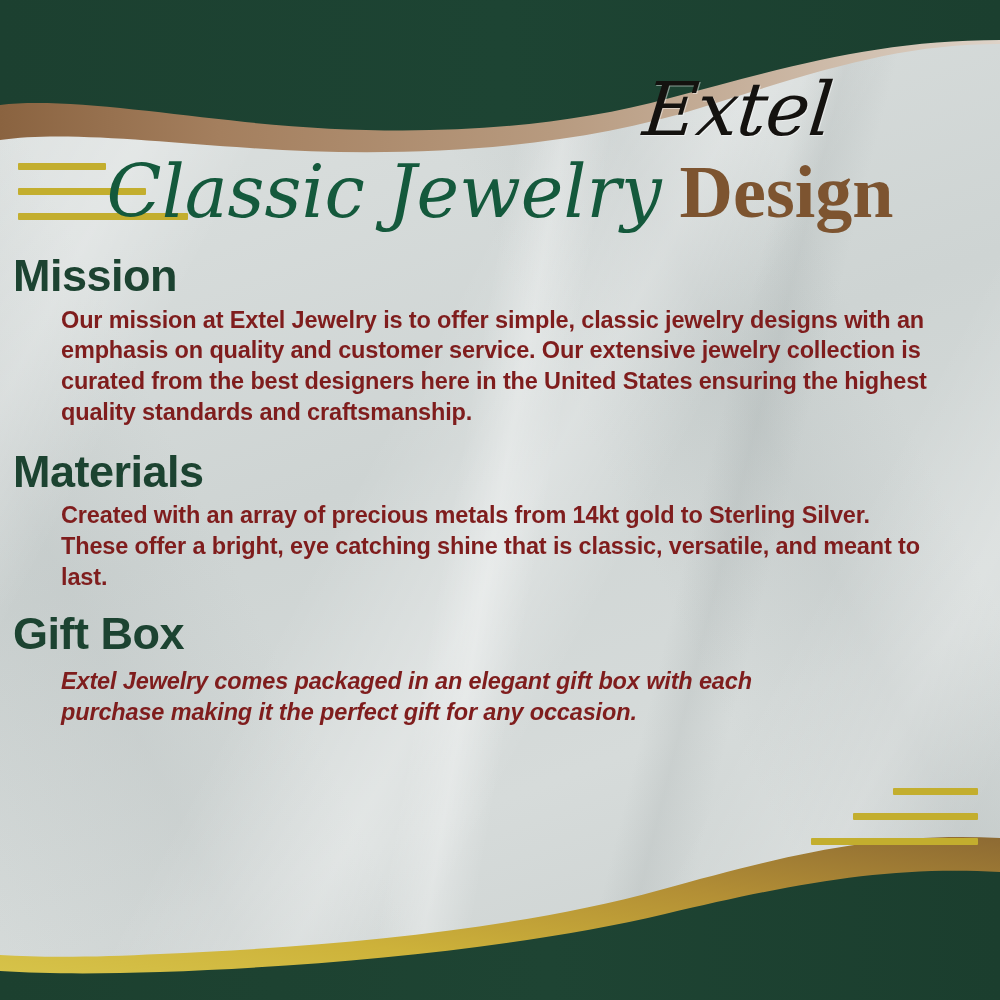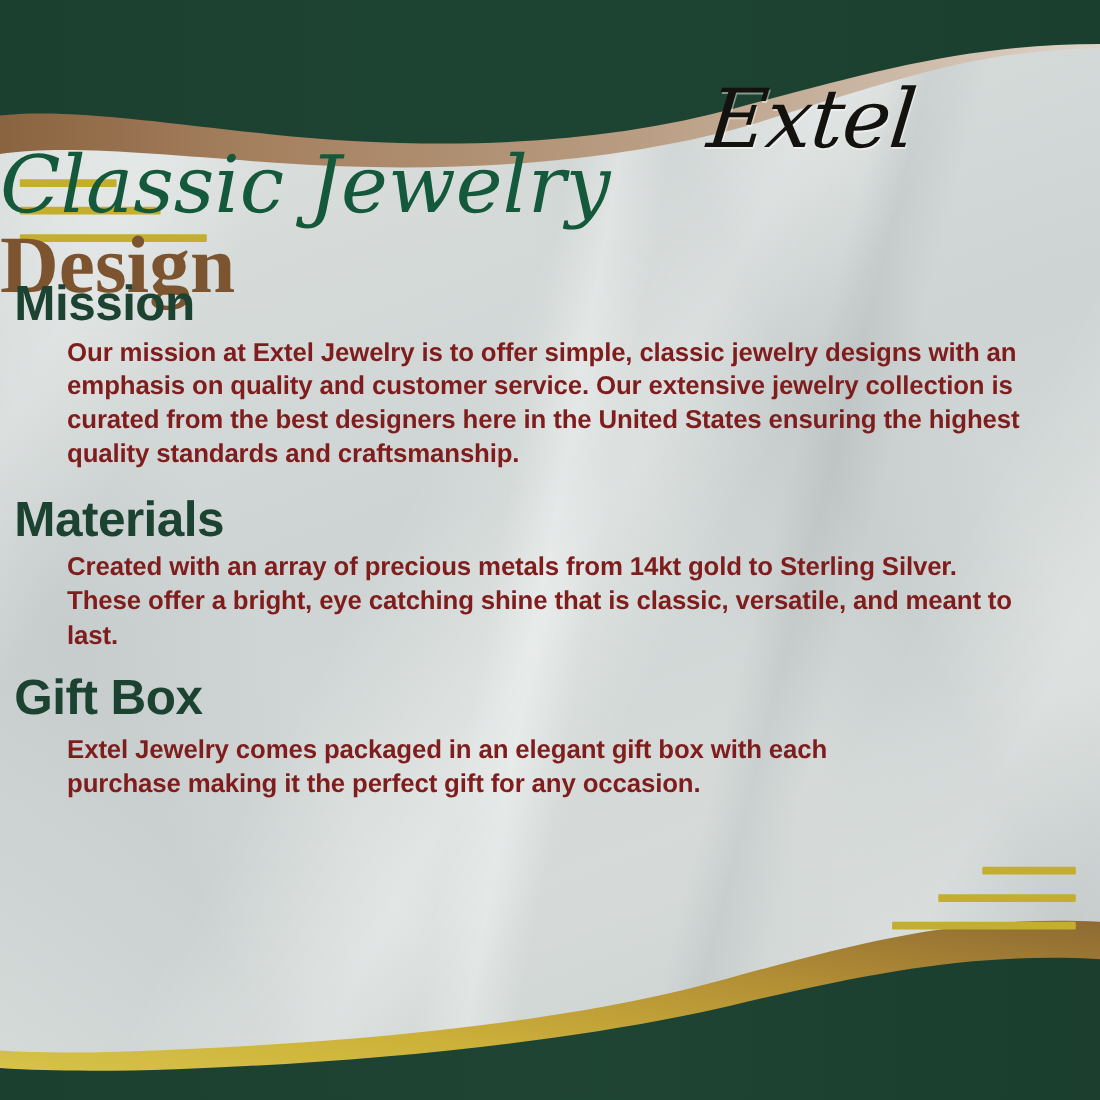--- a/index.html
+++ b/index.html
@@ -109,21 +109,20 @@
   .title-row {
     position: absolute;
     left: 0;
     right: 0;
     top: 155px;
     height: 100px;
     display: flex;
     align-items: baseline;
     justify-content: center;
     white-space: nowrap;
-    flex-direction: column;
   }
   .title-classic {
     font-family: "DejaVu Serif", serif;
     font-style: italic;
     font-weight: 400;
     font-size: 72px;
     line-height: 1;
     color: #14593c;
     letter-spacing: 0px;
     padding-right: 18px;
@@ -162,21 +161,21 @@
     line-height: 1.31;
     letter-spacing: -0.15px;
     color: #7f1d1d;
     max-width: 915px;
   }
   .section.narrow .sec-body { max-width: 700px; }
 
   .section.s-mission   { margin-bottom: 20px; }
   .section.s-materials { margin-bottom: 17px; }
   .section.s-service   { margin-bottom: 22px; }
-  .section.s-gift .sec-body { margin-top: 8px; }
+  .section.s-gift .sec-body { margin-top: 8px; font-style: italic; }
 </style>
 </head>
 <body>
 
 <div id="poster">
 
   <div class="bg-base"></div>
   <div class="bg-soft-streak"></div>
 
   <svg class="wave wave-top" viewBox="0 0 1000 200" preserveAspectRatio="none">

